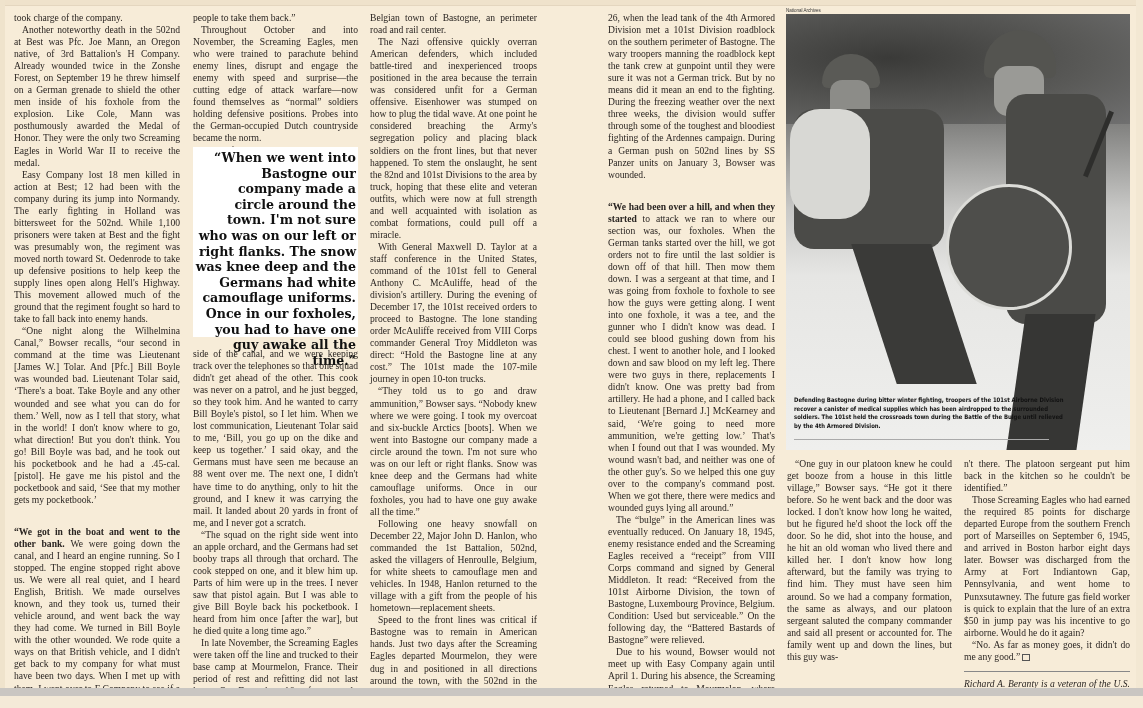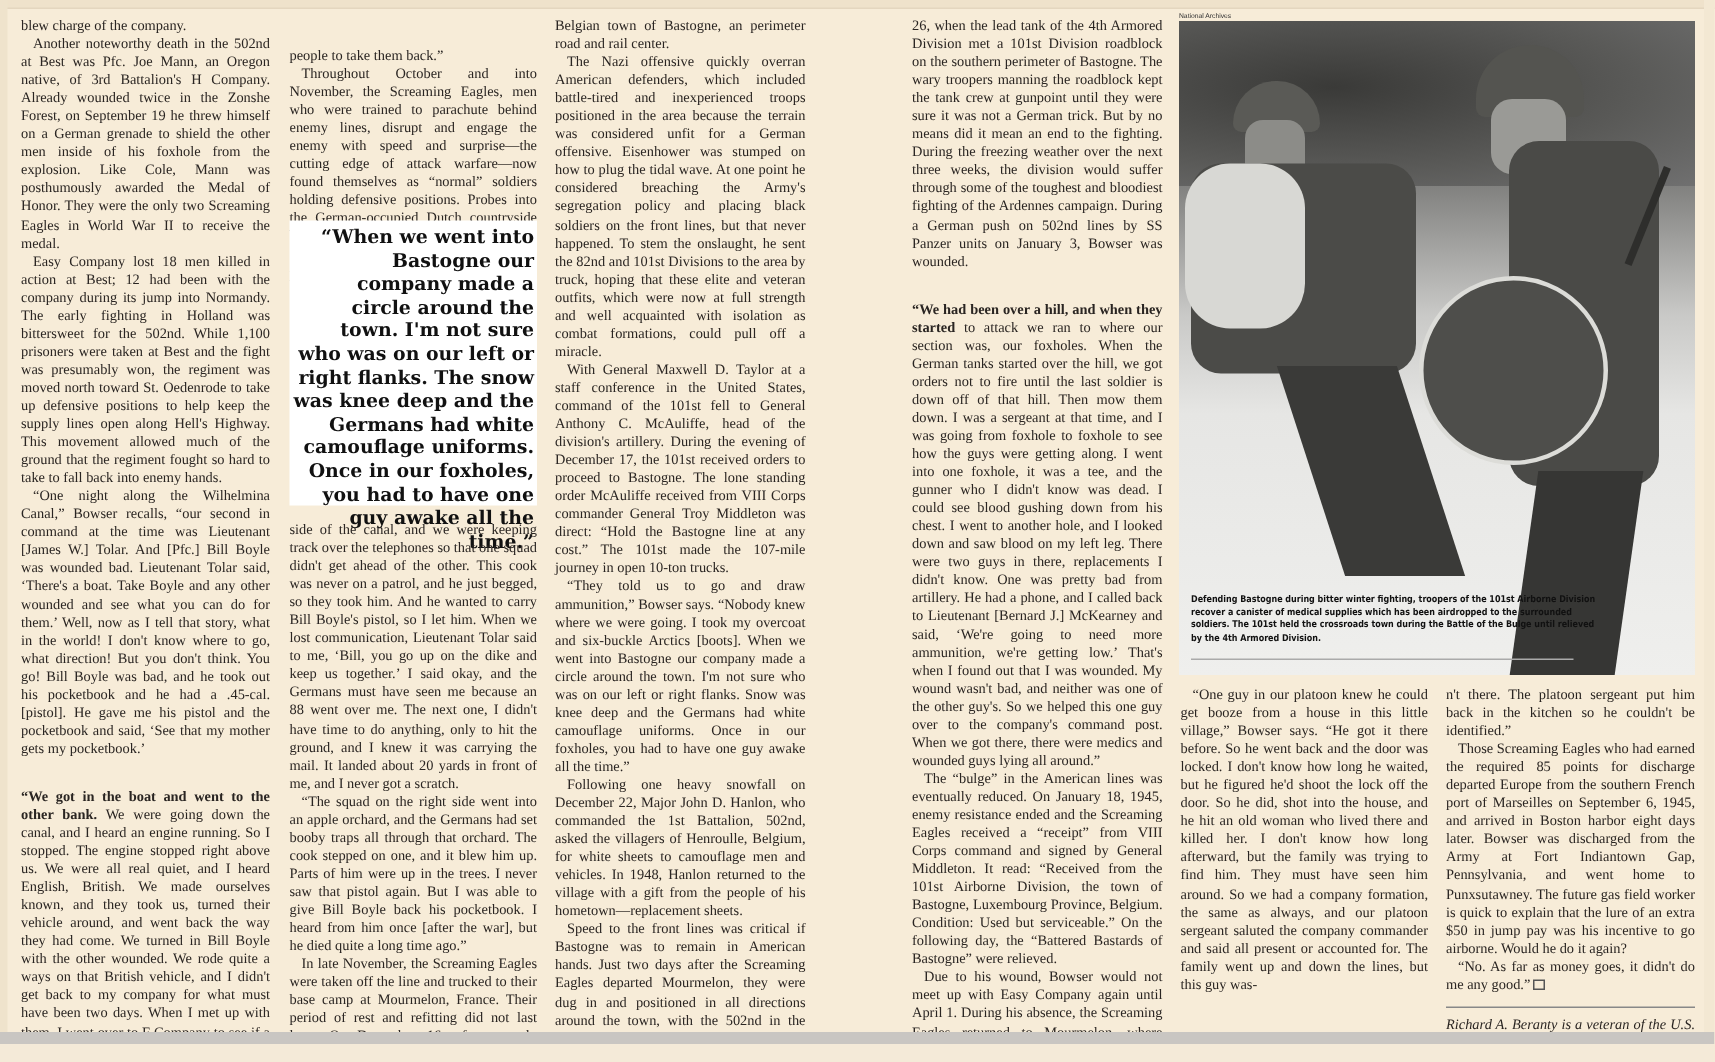--- a/index.html
+++ b/index.html
@@ -16,21 +16,21 @@
   .bottomstrip { position: absolute; left: 0; top: 696px; width: 1143px; height: 12px; background: #f4ead8; }
   .col {
     position: absolute; font-size: 9.6px; line-height: 12.05px;
     text-align: justify; hyphens: auto;
   }
   .col p { margin: 0; text-indent: 8px; }
   .col p.noindent { text-indent: 0; }
   .col p.gap { margin-top: 20px; }
   .col b { font-weight: bold; }
   .c1 { left: 14px; top: 12px; width: 166px; }
-  .c2 { left: 193px; top: 12px; width: 165px; margin-top: 20px; }
+  .c2 { left: 193px; top: 12px; width: 165px; }
   .c2b { left: 193px; top: 348px; width: 165px; }
   .c3 { left: 370px; top: 12px; width: 167px; }
   .c4 { left: 608px; top: 12px; width: 167px; }
   .c5 { left: 787px; top: 458px; width: 165px; }
   .c6 { left: 964px; top: 458px; width: 166px; }
   .pullquote {
     position: absolute; left: 193px; top: 147px; width: 165px; height: 190px;
     background: #ffffff; box-sizing: border-box; padding: 3px 2px;
     font-family: "DejaVu Serif", serif; font-weight: bold;
     font-size: 12.6px; line-height: 15.6px; text-align: right; color: #111;
@@ -57,21 +57,21 @@
   .bio { font-style: italic; text-indent: 0 !important; }
 </style>
 </head>
 <body>
 
 <div class="topline"></div>
 <div class="leftedge"></div>
 <div class="rightedge"></div>
 
 <div class="col c1">
-    <p class="noindent"><span>blew charge of the company.</span></p>
+    <p class="noindent"><span>took charge of the company.</span></p>
     <p><span>Another noteworthy death in the 502nd at Best was Pfc. Joe Mann, an Oregon native, of 3rd Battalion's H Company. Already wounded twice in the Zonshe Forest, on September 19 he threw himself on a German grenade to shield the other men inside of his foxhole from the explosion. Like Cole, Mann was posthumously awarded the Medal of Honor. They were the only two Screaming Eagles in World War II to receive the medal.</span></p>
     <p><span>Easy Company lost 18 men killed in action at Best; 12 had been with the company during its jump into Normandy. The early fighting in Holland was bittersweet for the 502nd. While 1,100 prisoners were taken at Best and the fight was presumably won, the regiment was moved north toward St. Oedenrode to take up defensive positions to help keep the supply lines open along Hell's Highway. This movement allowed much of the ground that the regiment fought so hard to take to fall back into enemy hands.</span></p>
     <p><span>“One night along the Wilhelmina Canal,” Bowser recalls, “our second in command at the time was Lieutenant [James W.] Tolar. And [Pfc.] Bill Boyle was wounded bad. Lieutenant Tolar said, ‘There's a boat. Take Boyle and any other wounded and see what you can do for them.’ Well, now as I tell that story, what in the world! I don't know where to go, what direction! But you don't think. You go! Bill Boyle was bad, and he took out his pocketbook and he had a .45-cal. [pistol]. He gave me his pistol and the pocketbook and said, ‘See that my mother gets my pocketbook.’</span></p>
     <p class="noindent gap"><b>“We got in the boat and went to the other bank.</b><span> We were going down the canal, and I heard an engine running. So I stopped. The engine stopped right above us. We were all real quiet, and I heard English, British. We made ourselves known, and they took us, turned their vehicle around, and went back the way they had come. We turned in Bill Boyle with the other wounded. We rode quite a ways on that British vehicle, and I didn't get back to my company for what must have been two days. When I met up with them, I went over to F Company to see if a buddy from Punxsutawney was living, [Edward A.] Lefty Jacobson. He was.</span></p>
   </div>
 <div class="col c2">
     <p class="noindent"><span>people to take them back.”</span></p>
     <p><span>Throughout October and into November, the Screaming Eagles, men who were trained to parachute behind enemy lines, disrupt and engage the enemy with speed and surprise—the cutting edge of attack warfare—now found themselves as “normal” soldiers holding defensive positions. Probes into the German-occupied Dutch countryside became the norm.</span></p>
     <p><span>“One of our cooks wanted to go on a patrol with us,” Bowser says. We had men on either</span></p>
   </div>

